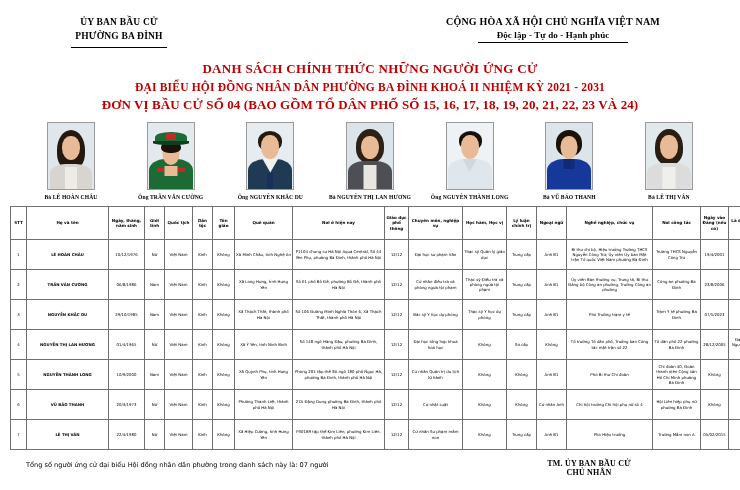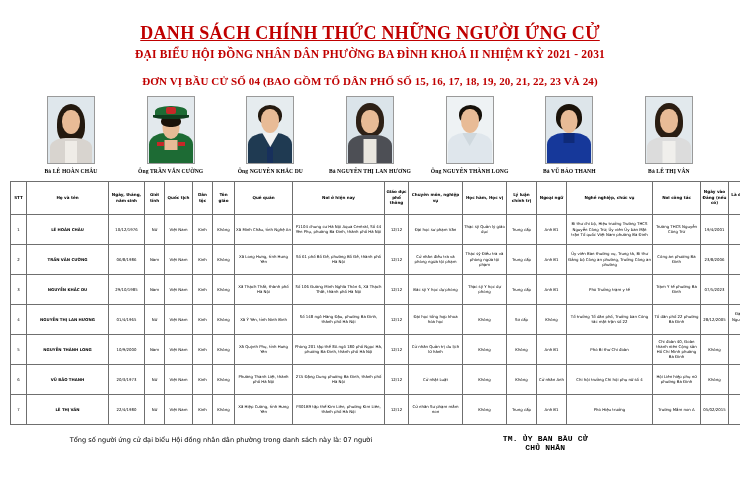--- a/index.html
+++ b/index.html
@@ -15,23 +15,23 @@
   
   .top{display:flex;justify-content:space-between;align-items:flex-start;padding:6px 12px 0 14px;}
   .org{text-align:center;font-family:"Liberation Serif","DejaVu Serif",serif;font-weight:bold;font-size:9.5px;line-height:1.45;letter-spacing:.2px;width:190px;}
   .org .rule{width:96px;height:1px;background:#000;margin:3px auto 0 auto;}
   .nation{text-align:center;font-family:"Liberation Serif","DejaVu Serif",serif;width:330px;}
   .nation .l1{font-weight:bold;font-size:10px;letter-spacing:.2px;}
   .nation .l2{font-weight:bold;font-size:9px;margin-top:3px;letter-spacing:.1px;}
   .nation .rule{width:150px;height:1px;background:#000;margin:2px auto 0 auto;}
 
   .titleblock{text-align:center;margin-top:13px;font-family:"Liberation Serif","DejaVu Serif",serif;}
-  .t1{color:#c00000;font-weight:bold;font-size:18px;letter-spacing:.3px;text-decoration:underline;}
+  .t1{color:#c00000;font-weight:bold;font-size:13px;letter-spacing:.3px;}
   .t2{color:#c00000;font-weight:bold;font-size:11.5px;margin-top:4px;letter-spacing:.2px;}
-  .t3{color:#c00000;font-weight:bold;font-size:11px;margin-top:15px;letter-spacing:.1px;}
+  .t3{color:#c00000;font-weight:bold;font-size:13px;margin-top:4px;letter-spacing:.1px;}
 
   
   .photos{display:flex;justify-content:space-between;margin:9px 14px 0 14px;}
   .pcell{width:94px;text-align:center;}
   .frame{width:46px;height:66px;margin:0 auto;border:1px solid #9a9a9a;background:#e9eef2;overflow:hidden;position:relative;}
   .pname{font-family:"Liberation Serif","DejaVu Serif",serif;font-weight:bold;font-size:5.6px;margin-top:4px;letter-spacing:.1px;line-height:1.2;}
 
   
   .bg{position:absolute;inset:0;}
   .hair{position:absolute;border-radius:50% 50% 42% 42%;}
@@ -43,32 +43,44 @@
 
   
   table.main{border-collapse:collapse;width:714px;margin:6px auto 0 auto;table-layout:fixed;}
   table.main th,table.main td{border:1px solid #6f6f6f;font-size:3.9px;line-height:1.35;padding:1px 1px;text-align:center;vertical-align:middle;word-wrap:break-word;}
   table.main th{font-weight:bold;height:30px;font-size:4.1px;}
   table.main td{height:27px;}
   td.nm{font-weight:bold;font-size:4.4px;text-align:left;padding-left:5px;}
   td.stt{font-size:4.4px;}
 
   
-  .footer{display:flex;justify-content:center;margin:9px 16px 0 16px;gap:48px;}
+  .footer{display:flex;justify-content:space-between;margin:9px 16px 0 16px;gap:48px;}
   .fleft{font-size:6.6px;line-height:1.85;font-family:"DejaVu Sans","Liberation Sans",sans-serif;}
-  .fright{width:250px;text-align:center;font-family:Liberation Mono, monospace;}
+  .fright{width:250px;text-align:center;font-family:Liberation Serif, serif;}
   .fright .f1{font-weight:bold;font-size:8px;letter-spacing:.2px;}
   .fright .f2{font-weight:bold;font-size:8px;letter-spacing:.2px;}
   .fright .f3{font-style:italic;font-size:7px;margin-top:9px;}
 </style>
 </head>
 <body>
 
 <div class="page">
 
+  <div class="top">
+    <div class="org">
+      <div>ỦY BAN BẦU CỬ</div>
+      <div>PHƯỜNG BA ĐÌNH</div>
+      <div class="rule"></div>
+    </div>
+    <div class="nation">
+      <div class="l1">CỘNG HÒA XÃ HỘI CHỦ NGHĨA VIỆT NAM</div>
+      <div class="l2">Độc lập - Tự do - Hạnh phúc</div>
+      <div class="rule"></div>
+    </div>
+  </div>
 
   <div class="titleblock">
     <div class="t1">DANH SÁCH CHÍNH THỨC NHỮNG NGƯỜI ỨNG CỬ</div>
     <div class="t2">ĐẠI BIỂU HỘI ĐỒNG NHÂN DÂN PHƯỜNG BA ĐÌNH KHOÁ II NHIỆM KỲ 2021 - 2031</div>
     <div class="t3">ĐƠN VỊ BẦU CỬ SỐ 04 (BAO GỒM TỔ DÂN PHỐ SỐ 15, 16, 17, 18, 19, 20, 21, 22, 23 VÀ 24)</div>
   </div>
 
   <div class="photos">
 
     <div class="pcell">

